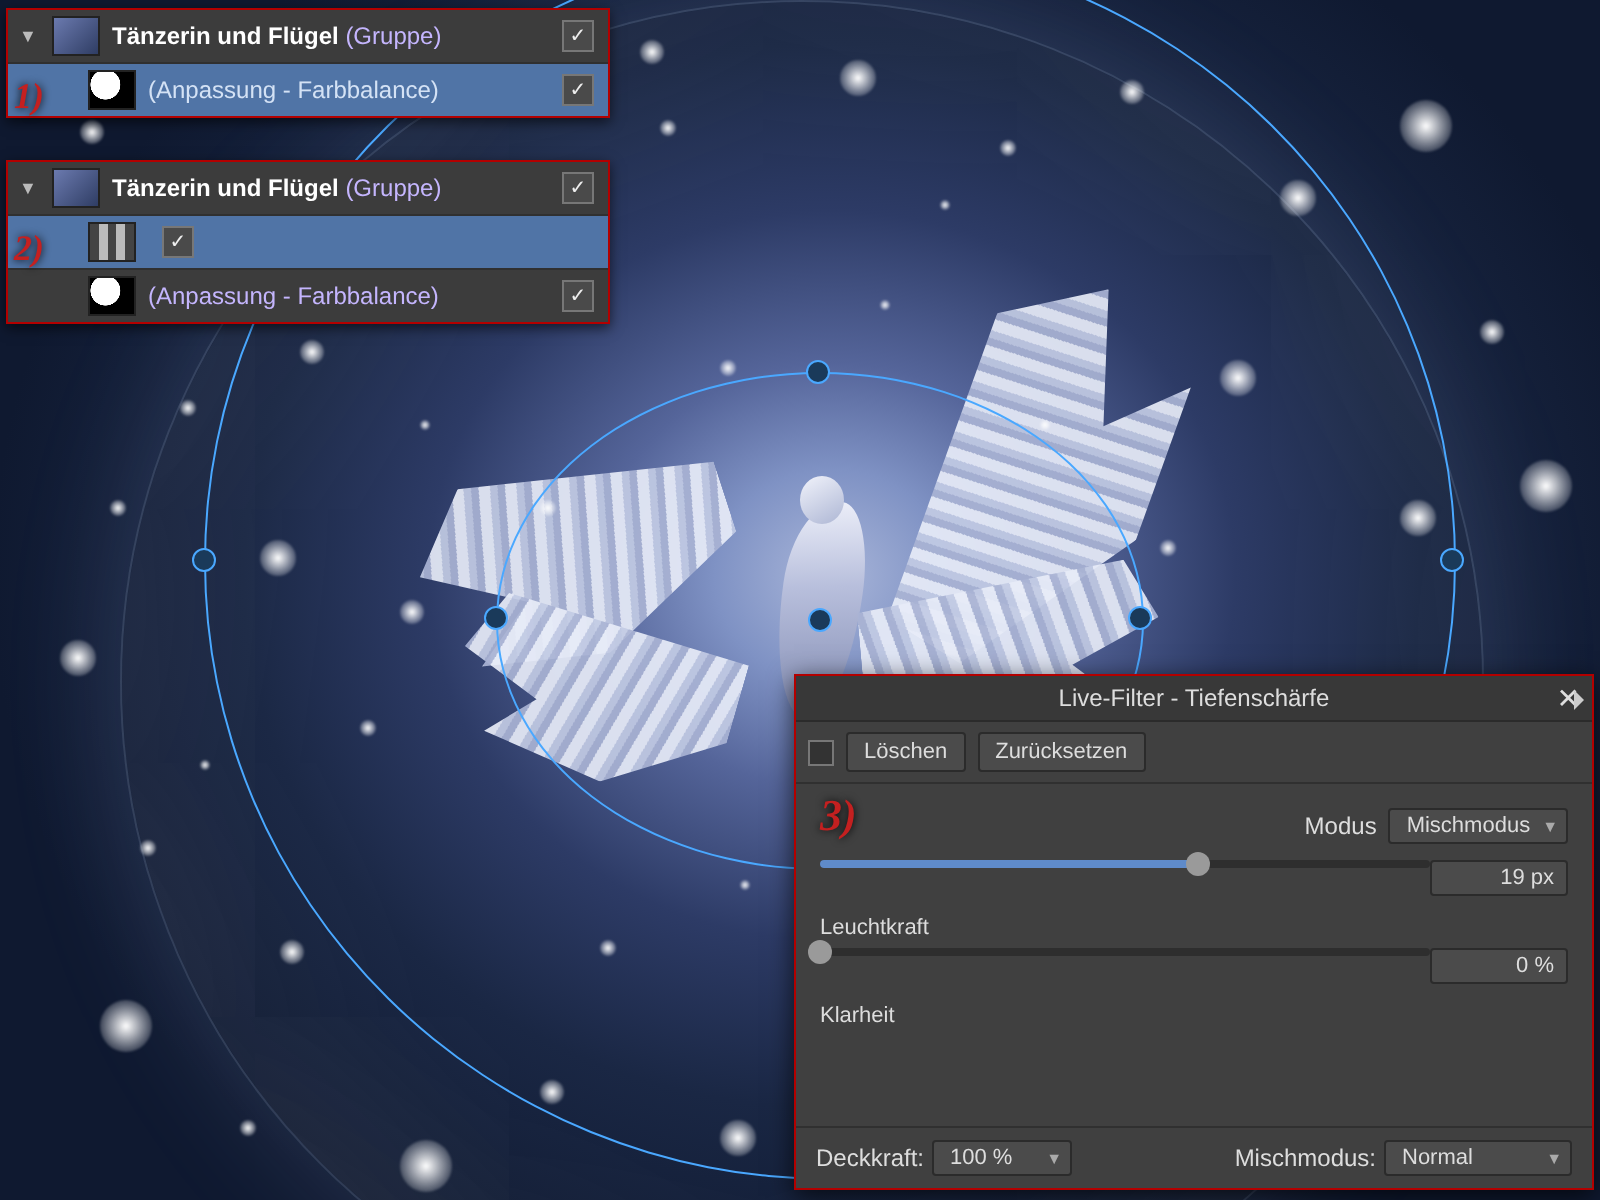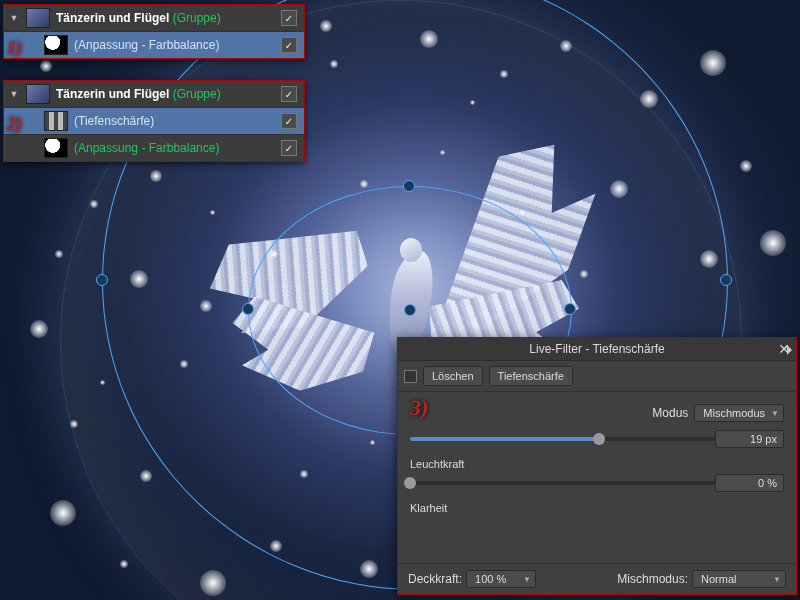--- a/index.html
+++ b/index.html
@@ -32,40 +32,40 @@
 .row:first-child{border-top:none}
 .row.sel{background:#5074a6}
 .row.child{background:#3c3c3c}
 .tw{width:12px;text-align:center;font-size:9px;color:#bbb;padding-left:4px;cursor:pointer}
 .thumb{width:22px;height:18px;margin:0 6px;border:1px solid #222;background:linear-gradient(135deg,#6b7aaf 0%,#2f3d64 100%);flex:none}
 .thumb.adj{background:radial-gradient(circle at 35% 35%,#fff 0 40%,#000 41% 100%)}
 .thumb.dof{background:linear-gradient(90deg,#444 0 20%,#bbb 20% 40%,#444 40% 60%,#bbb 60% 80%,#444 80% 100%)}
 .indent{width:34px;flex:none}
 .lname{flex:1;white-space:nowrap;overflow:hidden}
 .lname b{font-weight:600;color:#fff}
-.lname span{color:#22c55e}
+.lname span{color:#c4b5fd}
 .row.sel .lname span{color:#d4e2f5}
 .chk{width:14px;height:14px;margin:0 7px;border:1px solid #777;background:#4a4a4a;display:flex;align-items:center;justify-content:center;font-size:10px;color:#eee;flex:none}
 .tag{position:absolute;left:3px;font:italic bold 18px Georgia,serif;color:#c42020;text-shadow:0 0 4px #000}
 
 
 .dlg{position:absolute;left:397px;top:337px;width:398px;height:256px;background:#404040;border:1px solid #b30000;box-shadow:0 3px 12px rgba(0,0,0,.7)}
 .titlebar{height:22px;background:#383838;display:flex;align-items:center;justify-content:center;position:relative;border-bottom:1px solid #2b2b2b}
 .titlebar .x{position:absolute;right:6px;top:3px;font-size:14px;color:#ddd;cursor:pointer}
 .toolbar{display:flex;align-items:center;height:30px;padding:0 6px;gap:6px;border-bottom:1px solid #303030}
 .toolbar .tchk{width:11px;height:11px;border:1px solid #777;background:#333;flex:none}
 .toolbar .lbl{flex:1;color:#ccc;font-size:11px}
 .btn{border:1px solid #2b2b2b;background:#4b4b4b;padding:3px 8px;border-radius:2px;font-size:11px;cursor:pointer}
 .body-area{padding:6px 12px 0}
 .modus{display:flex;justify-content:flex-end;align-items:center;gap:6px;margin:6px 0 8px}
 .combo{display:inline-flex;align-items:center;border:1px solid #2b2b2b;background:#4b4b4b;padding:2px 4px 2px 8px;min-width:74px;justify-content:space-between;border-radius:2px;font-size:11px;cursor:pointer}
 .combo .ar{font-size:8px;margin-left:6px;color:#aaa}
 .slider-row{margin-bottom:10px}
 .slider-row .slabel{font-size:11px;color:#ddd;margin-bottom:4px}
-.slider-wrap{display:flex;align-items:center;}
+.slider-wrap{display:flex;}
 .track{position:relative;flex:1;height:4px;background:#2e2e2e;border-radius:2px}
 .fill{position:absolute;left:0;top:0;bottom:0;background:#5f8bca;border-radius:2px}
 .knob{position:absolute;top:50%;width:12px;height:12px;border-radius:50%;background:#9a9a9a;transform:translate(-50%,-50%);cursor:pointer}
 .valbox{width:55px;border:1px solid #2b2b2b;background:#4b4b4b;padding:2px 6px;text-align:right;border-radius:2px;font-size:11px}
 .footer{position:absolute;left:0;right:0;bottom:0;display:flex;align-items:center;height:30px;padding:0 10px;border-top:1px solid #303030;gap:4px}
 .footer .sp{flex:1}
 .marker3{position:absolute;left:410px;top:395px;font:italic bold 22px Georgia,serif;color:#c42020;text-shadow:0 0 4px #000}
 .caret{position:absolute;right:4px;top:7px;border-left:5px solid #ccc;border-top:5px solid transparent;border-bottom:5px solid transparent}
 </style>
 </head>
@@ -164,41 +164,40 @@
 <div class="panel" style="left:3px;top:80px;width:300px">
   <div class="row">
     <div class="tw">▼</div>
     <div class="thumb"></div>
     <div class="lname"><b>Tänzerin und Flügel</b> <span>(Gruppe)</span></div>
     <div class="chk">✓</div>
   </div>
   <div class="row sel">
     <div class="indent"></div>
     <div class="thumb dof"></div>
-    <div class="lname"><span>(Tiefenschärfe)</span></div>
     <div class="chk">✓</div>
   </div>
   <div class="row child">
     <div class="indent"></div>
     <div class="thumb adj"></div>
     <div class="lname"><span>(Anpassung - Farbbalance)</span></div>
     <div class="chk">✓</div>
   </div>
   <div class="tag" style="top:33px">2)</div>
 </div>
 
 <div class="dlg">
   <div class="tititas titlebar">
     <span>Live-Filter - Tiefenschärfe</span>
     <span class="x">✕</span>
   </div>
   <div class="toolbar">
     <div class="tchk"></div>
     <div class="btn">Löschen</div>
-    <div class="btn">Tiefenschärfe</div>
+    <div class="btn">Zurücksetzen</div>
     <div class="caret"></div>
   </div>
   <div class="body-area">
     <div class="modus">
       <span>Modus</span>
       <div class="combo">
           <span>Mischmodus</span>
           <span class="ar">▼</span>
         </div>
     </div>

